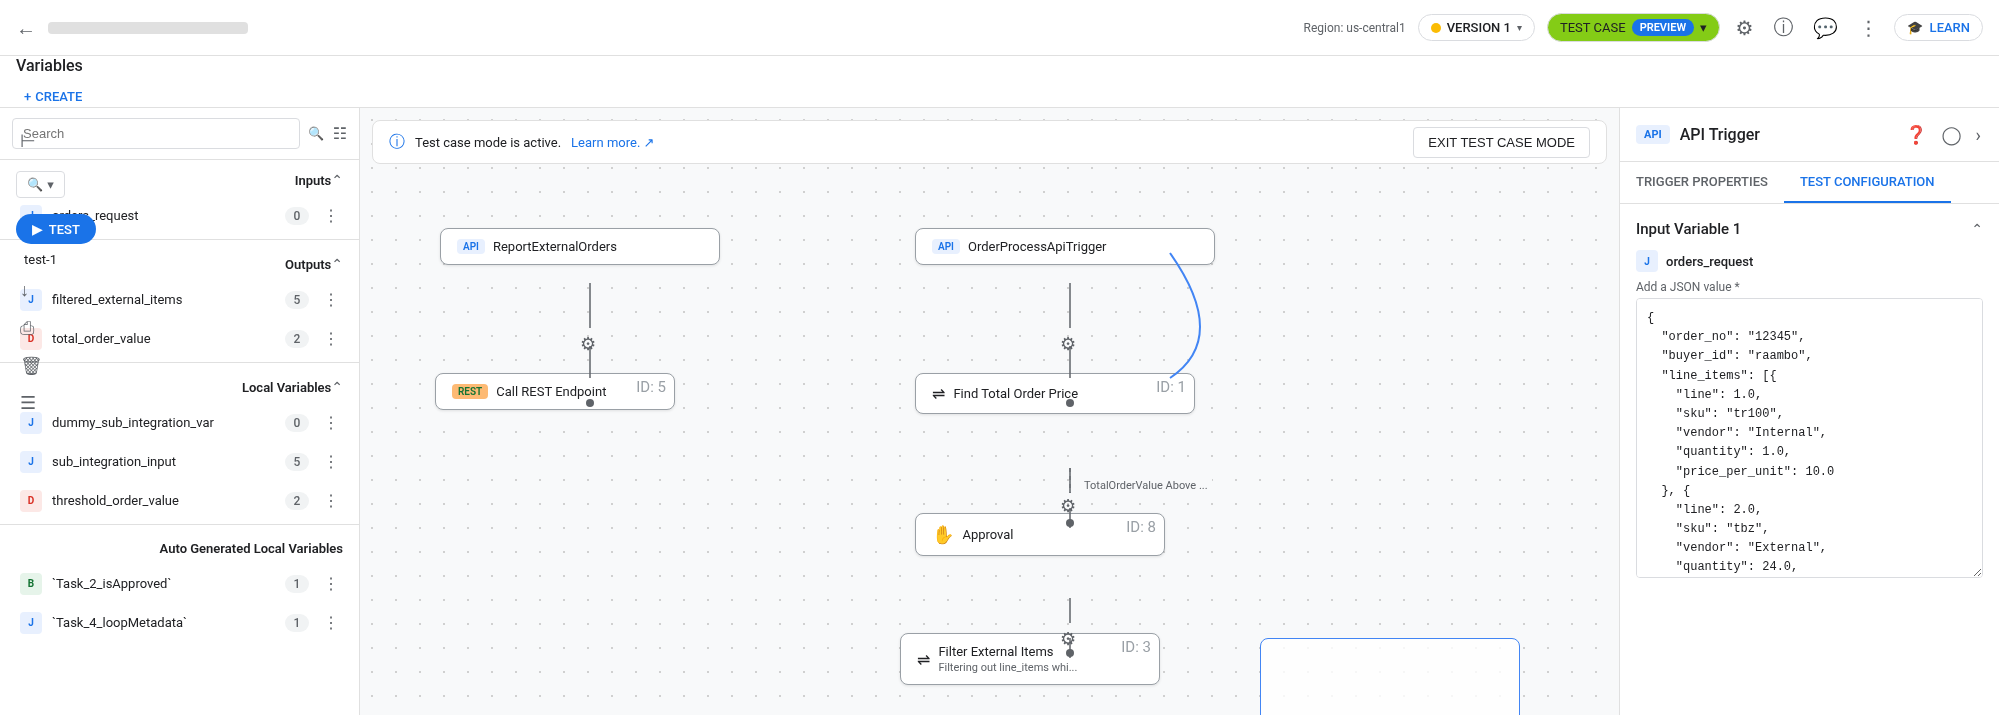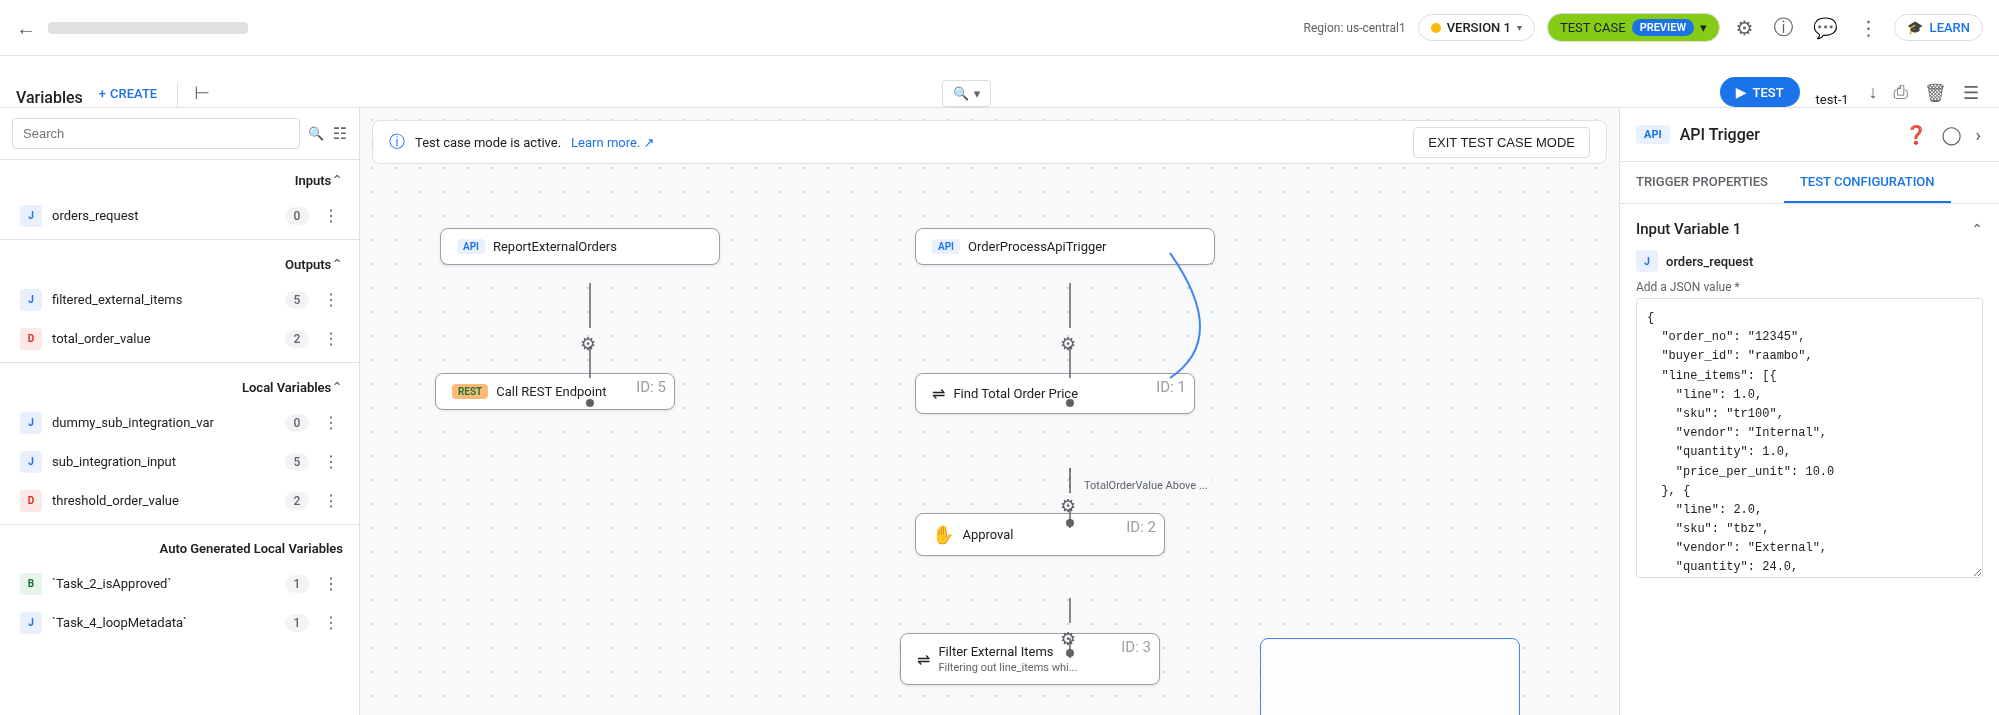--- a/index.html
+++ b/index.html
@@ -28,22 +28,22 @@
       background: #1a73e8; color: #fff; border-radius: 10px; padding: 2px 8px; font-size: 11px; font-weight: 600;
     }
     .icon-btn { color: #5f6368; cursor: pointer; font-size: 20px; display: flex; align-items: center; padding: 4px; }
     .learn-btn {
       display: flex; align-items: center; gap: 6px; color: #1a73e8; font-size: 13px; font-weight: 500; cursor: pointer;
       border: 1px solid #dadce0; border-radius: 20px; padding: 5px 12px;
     }
 
     
     .second-bar {
-      display: flex; align-items: flex-end; height: 52px; background: #fff;
-      border-bottom: 1px solid #e0e0e0; padding: 0 16px; gap: 8px; position: relative; z-index: 10;
+      display: flex; align-items: flex-start; height: 52px; background: #fff;
+      border-bottom: 1px solid #e0e0e0; padding: 0 16px; gap: 8px; position: relative; z-index: 10; flex-direction: column;
     }
     .variables-title { font-size: 16px; font-weight: 500; color: #202124; }
     .create-btn {
       display: flex; align-items: center; gap: 4px; color: #1a73e8; font-size: 13px; font-weight: 500;
       cursor: pointer; padding: 6px 8px; border-radius: 4px;
     }
     .divider-v { width: 1px; height: 24px; background: #dadce0; margin: 0 4px; }
     .collapse-btn { color: #5f6368; cursor: pointer; font-size: 18px; padding: 4px; }
     .zoom-btn {
       display: flex; align-items: center; gap: 4px; border: 1px solid #dadce0;
@@ -401,21 +401,21 @@
 
     <div class="flow-node" style="left: 555px; top: 265px; min-width: 280px;">
       <span style="font-size:16px;">⇌</span>
       <span class="flow-node-title">Find Total Order Price</span>
       <span class="node-id">ID: 1</span>
     </div>
 
     <div class="flow-node" style="left: 555px; top: 405px; min-width: 250px;">
       <span class="approval-icon">✋</span>
       <span class="flow-node-title">Approval</span>
-      <span class="node-id">ID: 2</span>
+      <span class="node-id">ID: 8</span>
     </div>
 
     <div class="flow-node" style="left: 540px; top: 525px; min-width: 260px;">
       <span style="font-size:16px;">⇌</span>
       <div style="display:flex;flex-direction:column;">
         <span class="flow-node-title">Filter External Items</span>
         <span class="node-subtitle">Filtering out line_items whi...</span>
       </div>
       <span class="node-id">ID: 3</span>
     </div>

